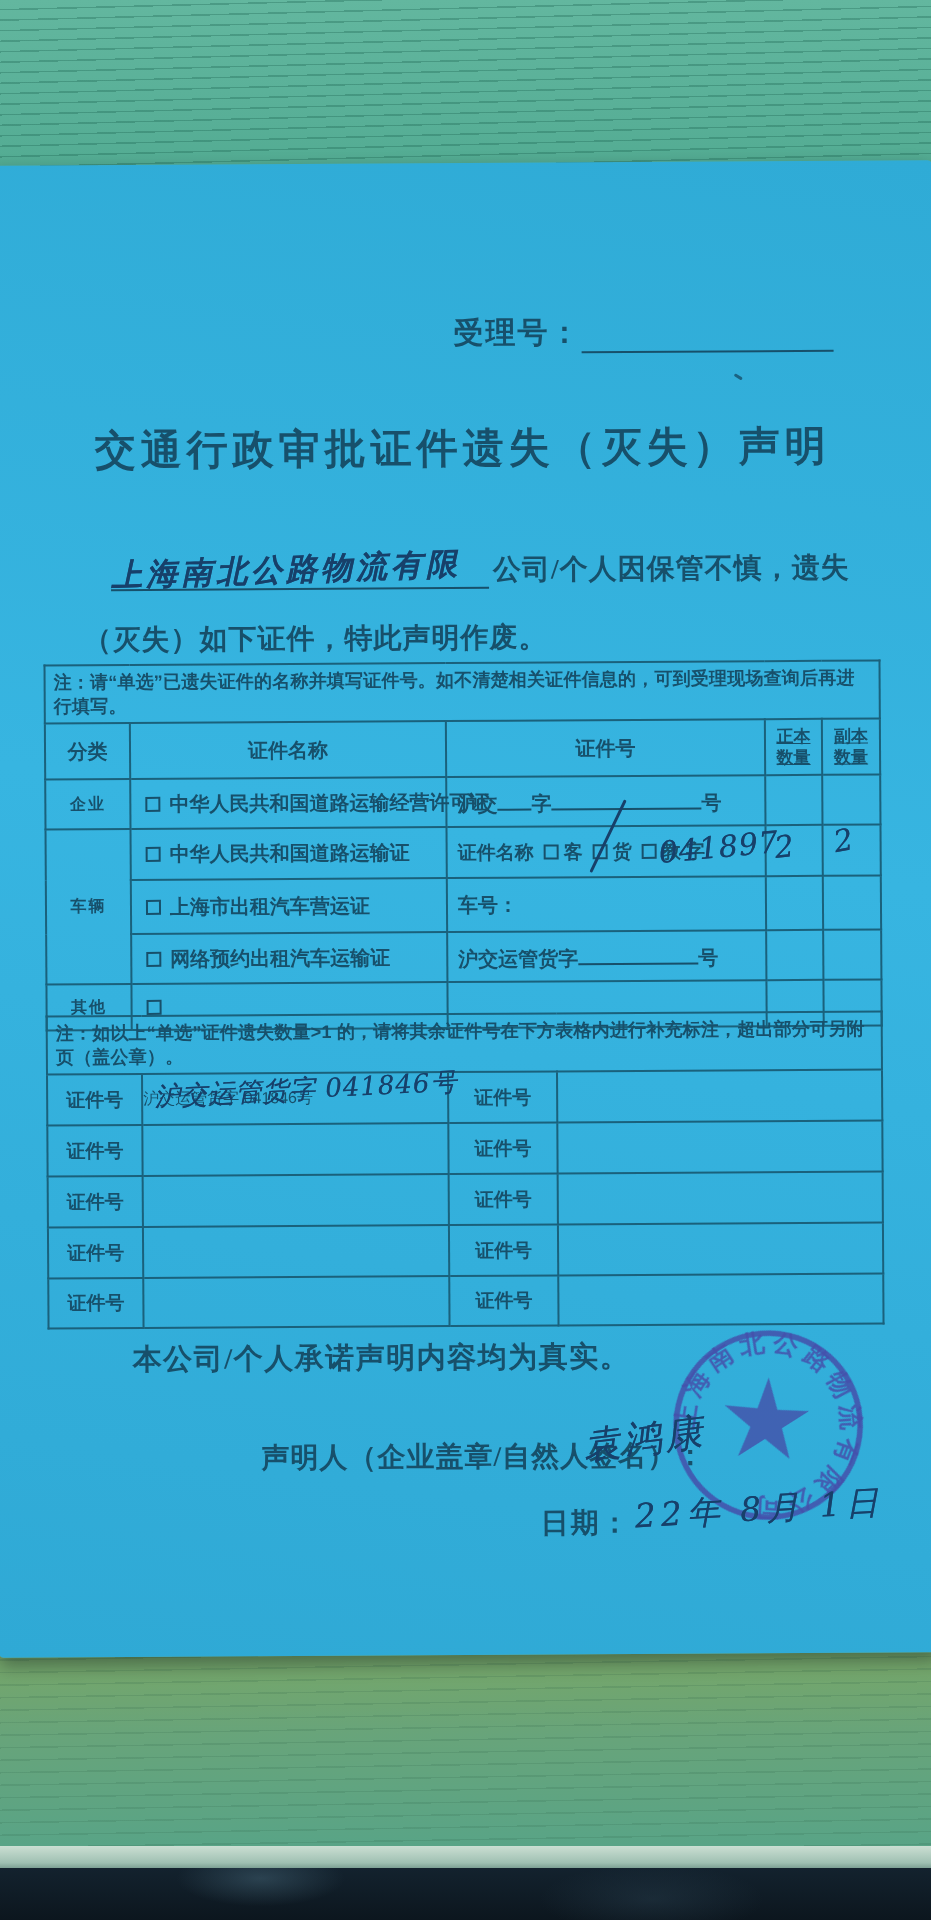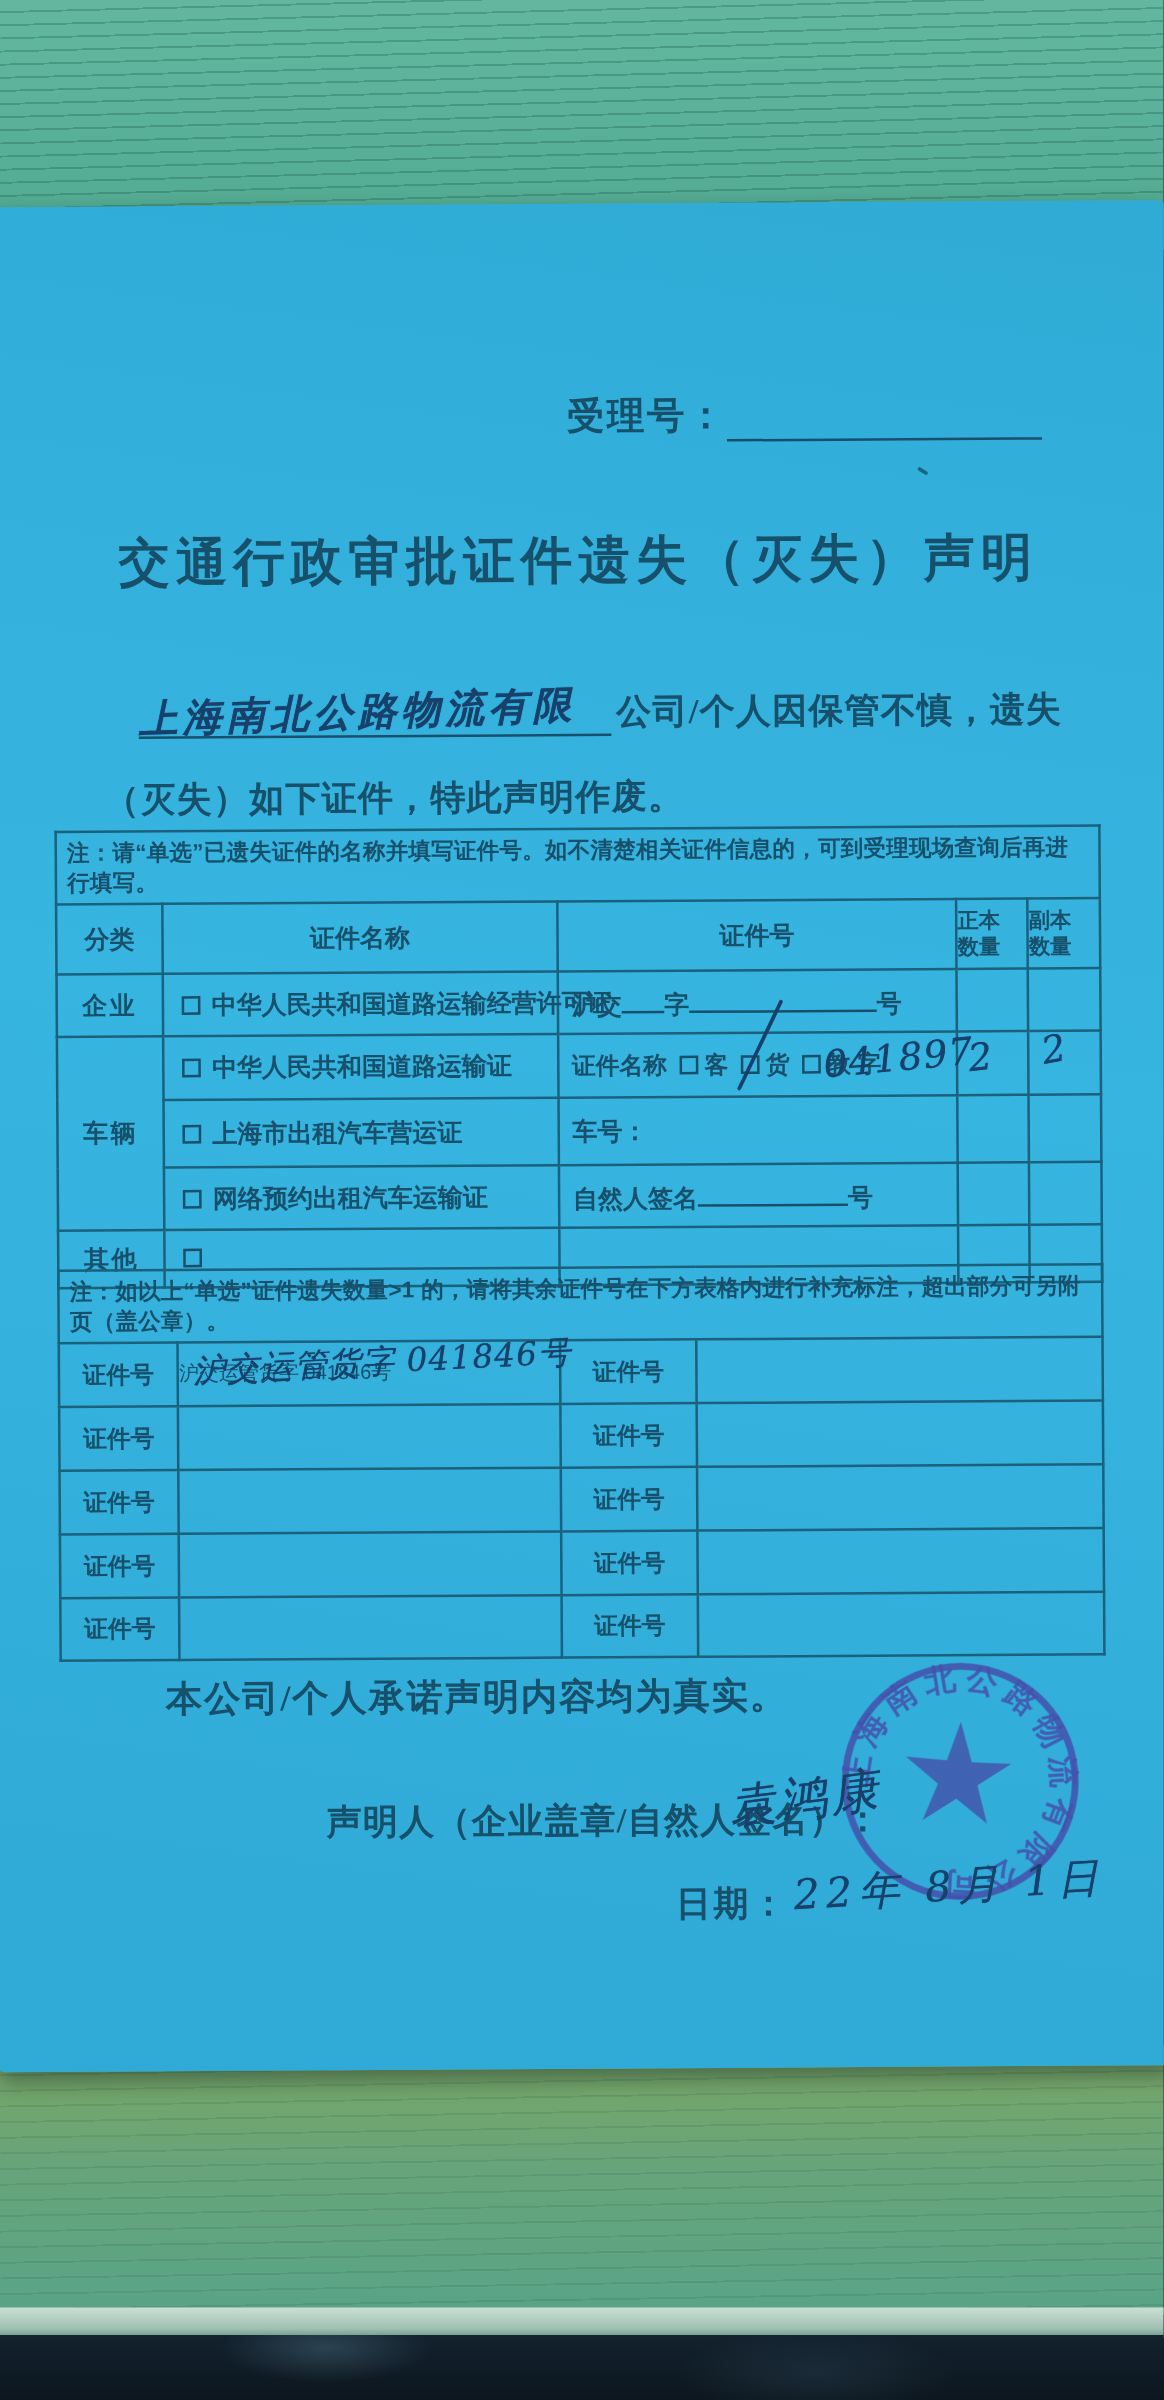--- a/index.html
+++ b/index.html
@@ -57,22 +57,22 @@
   .company-hw{display:inline-block;font-size:31px;letter-spacing:4px;transform:rotate(-1.6deg) translateY(3px);white-space:nowrap;}
 
   
   table{border-collapse:collapse;table-layout:fixed;}
   .t1{left:50px;top:499px;width:835px;}
   .t2{left:50px;top:850px;width:835px;}
   td,th{border:2.5px solid var(--border);font-family:"Liberation Sans","DejaVu Sans",sans-serif;
         color:var(--ink);vertical-align:middle;overflow:visible;}
   .note-cell{font-size:18px;font-weight:bold;text-align:left;padding:4px 8px;letter-spacing:0.2px;}
   .hdr{font-size:20px;font-weight:bold;text-align:center;}
-  .hdr-small{font-size:17px;font-weight:bold;white-space:pre-line;line-height:1.25;}
-  .cat{font-size:20px;font-weight:bold;text-align:center;letter-spacing:2px;}
+  .hdr-small{font-size:17px;font-weight:bold;text-align:center;white-space:pre-line;line-height:1.25;text-decoration:underline;}
+  .cat{font-size:16px;font-weight:bold;text-align:center;letter-spacing:2px;}
   .name-cell{font-size:20px;font-weight:bold;text-align:left;padding-left:14px;white-space:nowrap;}
   .num-cell{font-size:20px;font-weight:bold;text-align:left;padding-left:10px;white-space:nowrap;}
   .cb{display:inline-block;width:15px;height:15px;border:2.5px solid var(--ink);vertical-align:-1px;margin-right:9px;}
   .cb2{margin-left:10px;margin-right:5px;}
   .lbl{font-size:19px;font-weight:bold;text-align:center;}
 
   
   .hw-num{left:664px;top:668px;font-size:30px;transform:rotate(-5deg);letter-spacing:1px;}
   .slash{left:612px;top:634px;width:3px;height:80px;background:var(--hw);transform:rotate(26deg);border-radius:2px;}
   .hw-cnt1{left:780px;top:668px;font-size:30px;transform:rotate(-6deg);}
@@ -168,21 +168,21 @@
           <span>车号：</span>
         </td>
         <td></td>
         <td></td>
       </tr>
       <tr style="height:50px">
         <td class="name-cell">
           <span class="cb"></span><span>网络预约出租汽车运输证</span>
         </td>
         <td class="num-cell">
-          <span>自然人签名</span><span class="blank w120" style="height:24px"></span><span>号</span>
+          <span>沪交运管货字</span><span class="blank w120" style="height:24px"></span><span>号</span>
         </td>
         <td></td>
         <td></td>
       </tr>
       <tr style="height:46px">
         <td class="cat">其他</td>
         <td class="name-cell">
           <span class="cb"></span>
         </td>
         <td></td>

